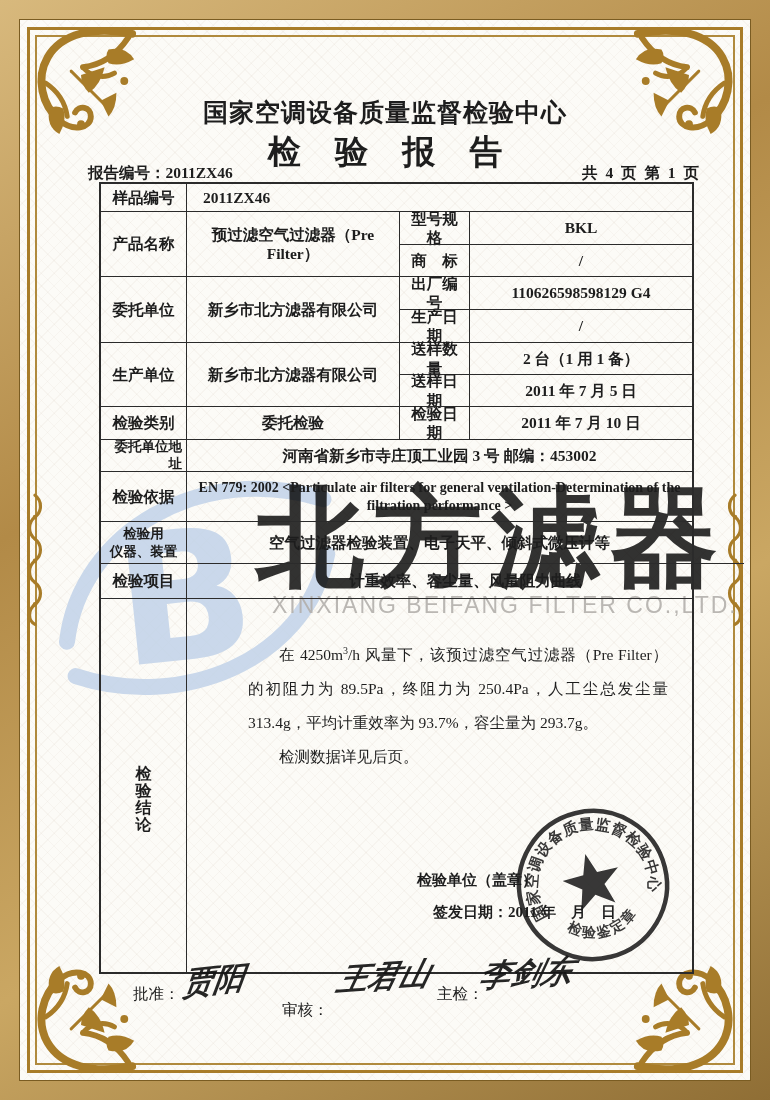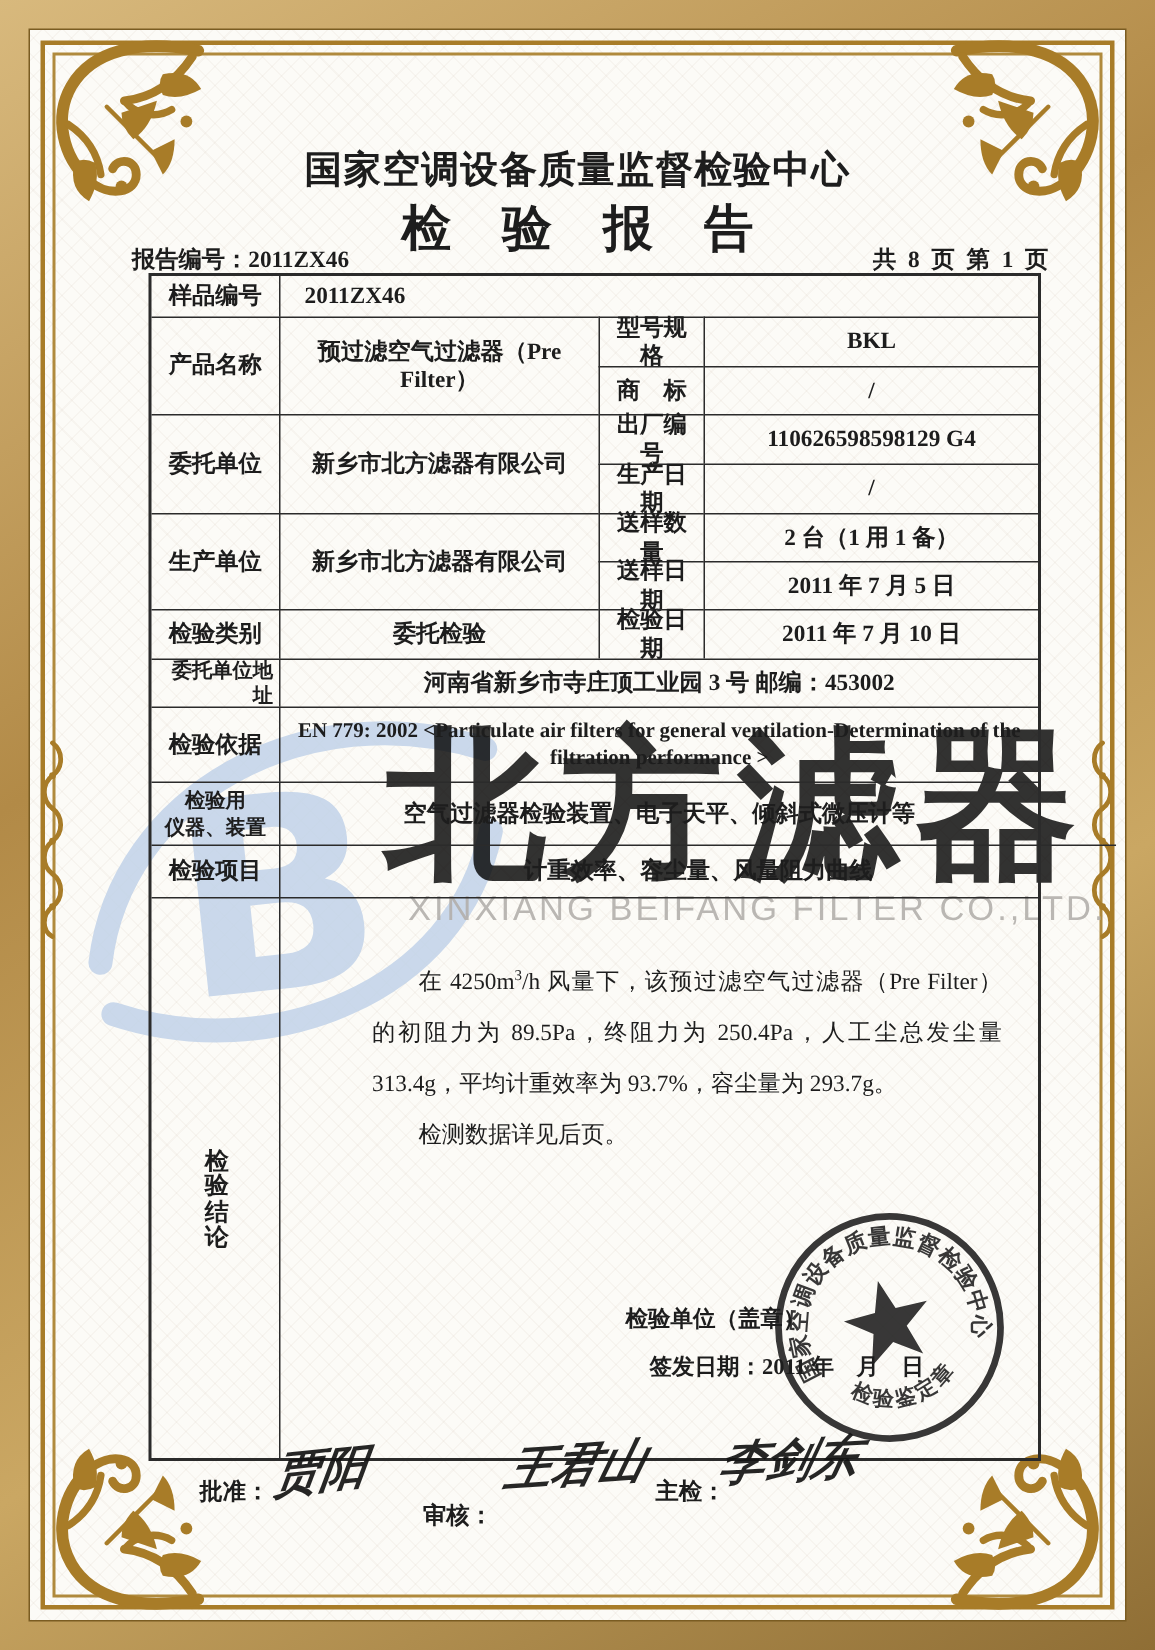--- a/index.html
+++ b/index.html
@@ -57,21 +57,21 @@
   .concl{align-items:flex-start;justify-content:flex-start;display:block;position:absolute;padding-left:37px;}
   .concl-text{padding:34px 20px 0 24px;text-align:justify;font-size:15.5px;
               font-weight:500;line-height:34px;}
   .concl-text p{margin:0;text-indent:2em;}
   .concl-note{margin-top:2px;}
   .seal-label{position:absolute;left:230px;top:272px;font-size:15px;font-weight:600;z-index:4;}
   .issue-date{position:absolute;left:246px;top:304px;font-size:15px;font-weight:600;z-index:4;}
   .stamp{position:absolute;left:326px;top:206px;width:160px;height:160px;z-index:6;
          transform:rotate(-14deg);opacity:.88;}
   
-  .sig-label{position:absolute;z-index:4;font-size:15.5px;font-weight:700;}
+  .sig-label{position:absolute;z-index:4;font-size:15.5px;font-weight:400;}
   .sig{position:absolute;z-index:4;font-size:31px;font-weight:600;font-style:italic;
        color:#141414;opacity:.92;white-space:nowrap;
        font-family:"DejaVu Serif","Liberation Serif",serif;}
   .sig-a{left:183px;top:960px;transform:rotate(-6deg) skewX(-14deg);}
   .sig-b{left:338px;top:956px;transform:rotate(-4deg) skewX(-18deg);}
   .sig-c{left:480px;top:953px;transform:rotate(-3deg) skewX(-16deg);}
   .l-a{left:133px;top:984px;} .l-b{left:282px;top:984px;margin-top:16px;} .l-c{left:437px;top:984px;}
   sup{font-size:10px;}
 </style>
 </head>
@@ -188,21 +188,21 @@
     <text x="68" y="200" font-size="180" font-weight="bold" fill="#c2d3e9" font-family="DejaVu Sans, Liberation Sans, sans-serif">B</text>
   </svg>
   <div class="wm-cn">北方滤器</div>
   <div class="wm-en">XINXIANG BEIFANG FILTER CO.,LTD.</div>
 
   <div class="org">国家空调设备质量监督检验中心</div>
   <div class="rpt-title">检 验 报 告</div>
   <div class="meta-no">
     <span>报告编号：</span><span>2011ZX46</span>
   </div>
-  <div class="meta-pg">共 8 页 第 1 页</div>
+  <div class="meta-pg">共 4 页 第 1 页</div>
 
   <div class="tbl">
 
     <div class="cell" style="left:0;top:0;width:85px;height:27px">样品编号</div>
     <div class="cell bl ta-l" style="left:85px;top:0;width:506px;height:27px">2011ZX46</div>
 
     <div class="cell bt" style="left:0;top:27px;width:85px;height:65px">产品名称</div>
     <div class="cell bl bt" style="left:85px;top:27px;width:213px;height:65px">预过滤空气过滤器（Pre Filter）</div>
     <div class="cell bl bt" style="left:298px;top:27px;width:70px;height:33px">型号规格</div>
     <div class="cell bl bt" style="left:368px;top:27px;width:223px;height:33px">BKL</div>

